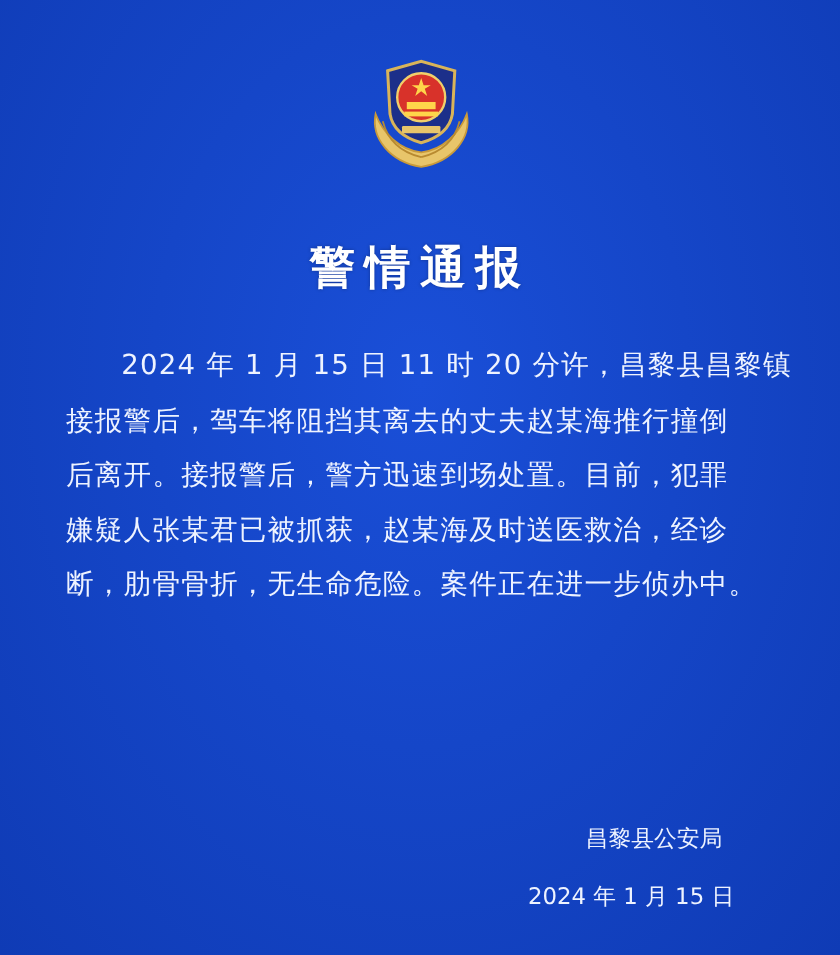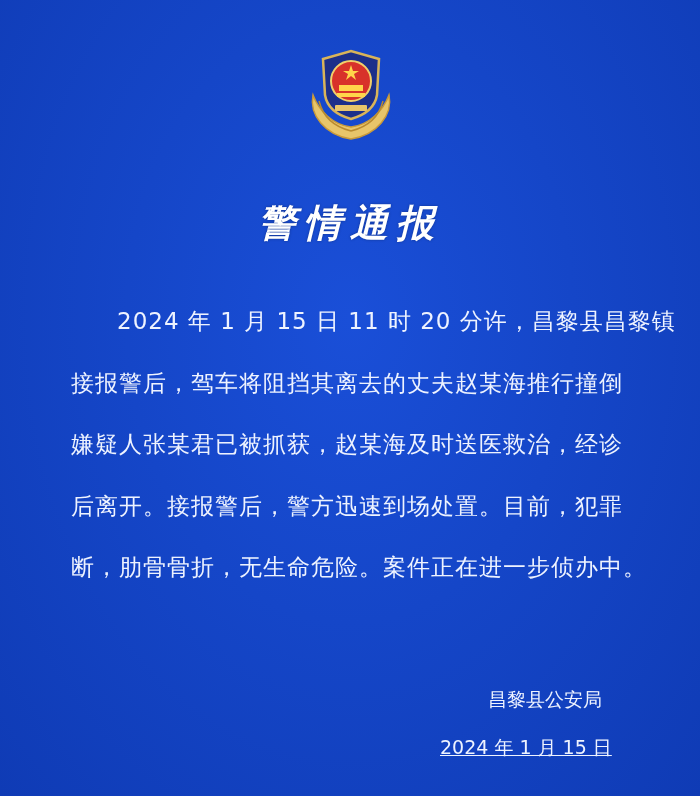--- a/index.html
+++ b/index.html
@@ -11,33 +11,32 @@
     position: relative;
   }
   .emblem {
     position: absolute; left: 305px; top: 45px; width: 92px; height: 98px;
   }
   .title {
     position: absolute; top: 198px; left: 0; width: 700px; text-align: center;
     font-family: "DejaVu Serif", serif;
     font-size: 38px; font-weight: bold; letter-spacing: 8px; color: #ffffff;
     text-shadow: 0 0 3px rgba(0,0,0,0.3);
-    font-style: italic;
   }
   .body-text {
     position: absolute; left: 55px; top: 283px; width: 605px;
     font-size: 23px; line-height: 45.5px; letter-spacing: 1px;
   }
-  .body-text p { margin: 16px; white-space: nowrap; }
+  .body-text p { margin: 0; white-space: nowrap; }
   .indent { padding-left: 46px; }
   .sig {
     position: absolute; left: 440px; top: 675px; width: 210px;
     font-size: 19px; line-height: 48px; text-align: center;
   }
-  .sig .date { text-align: left; margin-left: 0; text-decoration: underline; }
+  .sig .date { text-align: left; margin-left: 0; }
 </style>
 </head>
 <body>
 
 <div class="emblem">
   <svg width="92" height="98" viewBox="0 0 92 98">
 
     <path d="M8 50 C4 70, 20 90, 46 94 C72 90, 88 70, 84 50 C78 66, 64 80, 46 82 C28 80, 14 66, 8 50 Z" fill="#e8c56a" stroke="#c99a3a" stroke-width="1.5"></path>
     <path d="M14 56 C18 72, 30 82, 46 86 M78 56 C74 72, 62 82, 46 86" stroke="#b88a30" stroke-width="1.5" fill="none"></path>
 
@@ -50,21 +49,21 @@
 
     <rect x="30" y="60" width="32" height="6" rx="1" fill="#e8c56a"></rect>
   </svg>
 </div>
 
 <div class="title">警情通报</div>
 
 <div class="body-text">
   <p class="indent">2024 年 1 月 15 日 11 时 20 分许，昌黎县昌黎镇</p>
   <p>接报警后，驾车将阻挡其离去的丈夫赵某海推行撞倒</p>
+  <p>后离开。接报警后，警方迅速到场处置。目前，犯罪</p>
   <p>嫌疑人张某君已被抓获，赵某海及时送医救治，经诊</p>
-  <p>后离开。接报警后，警方迅速到场处置。目前，犯罪</p>
   <p>断，肋骨骨折，无生命危险。案件正在进一步侦办中。</p>
 </div>
 
 <div class="sig">
   <div>昌黎县公安局</div>
   <div class="date">2024 年 1 月 15 日</div>
 </div>
 
 </body></html>

